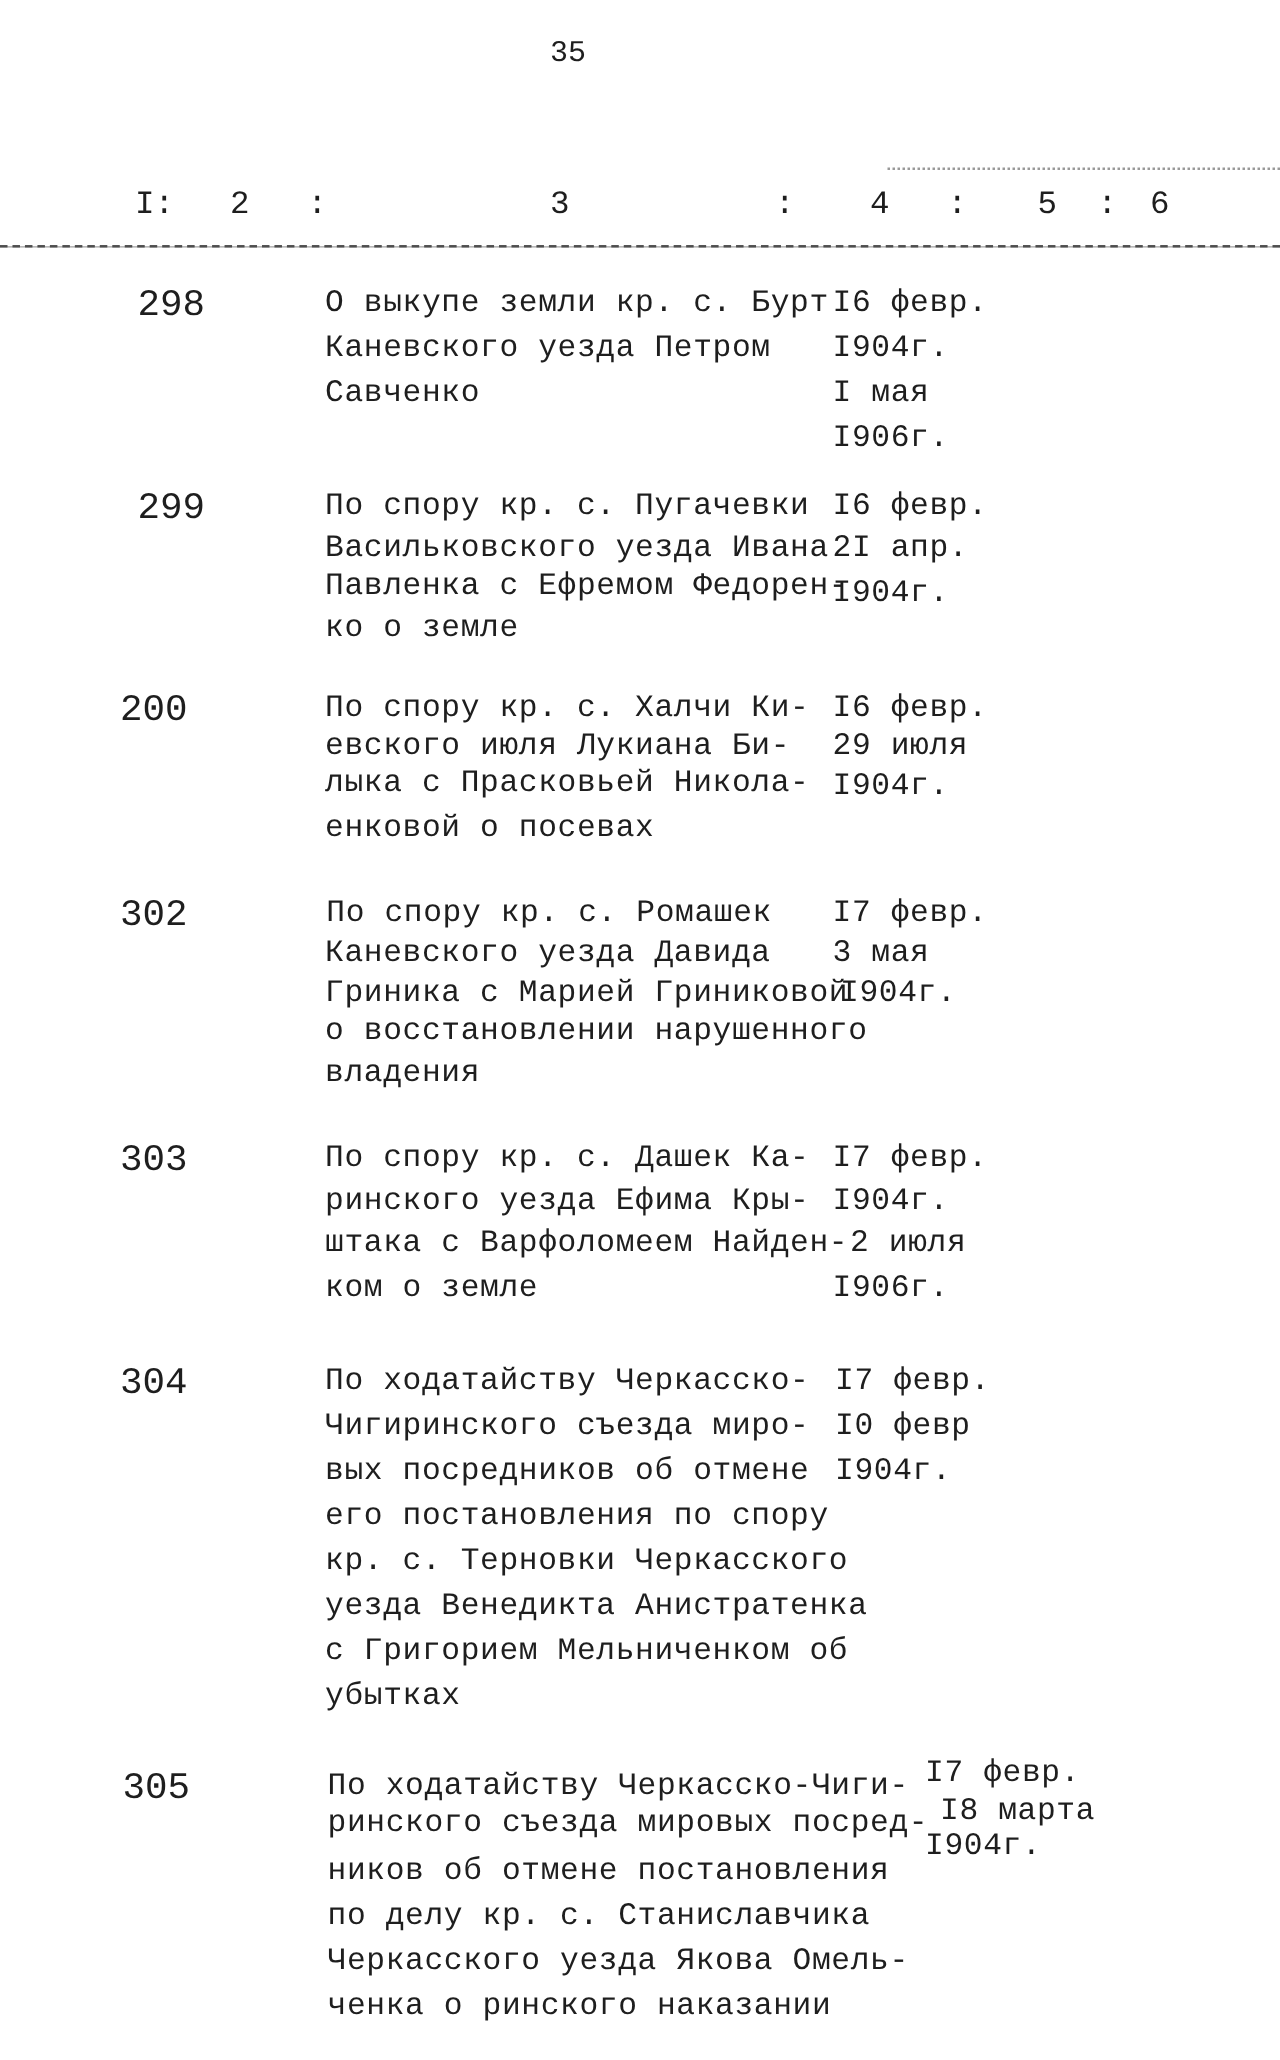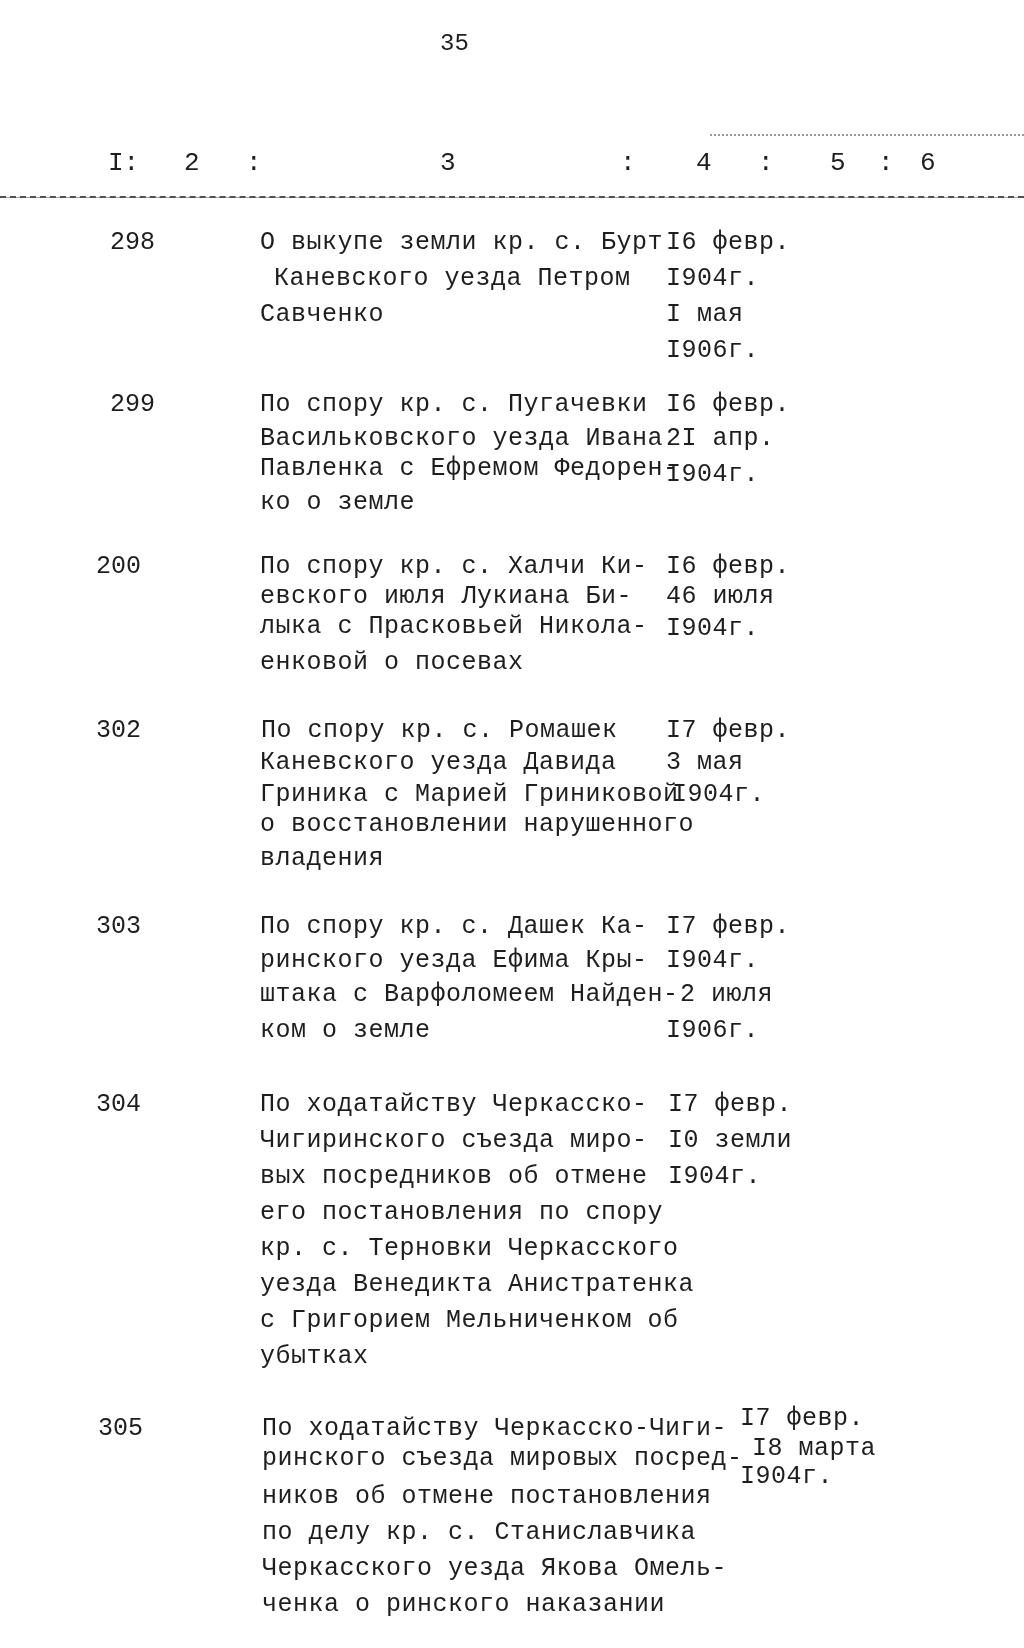--- a/index.html
+++ b/index.html
@@ -4,21 +4,21 @@
 <style>
   html, body { margin:0; padding:0; background:#ffffff; }
   body { width:1024px; height:1648px; position:relative; overflow:hidden;
          font-family:"Liberation Mono","DejaVu Sans Mono",monospace; color:#1e1e1e; }
   .t { position:absolute; white-space:pre; font-size:25px; line-height:30px; letter-spacing:0.5px; }
   .page-num { position:absolute; left:440px; top:30px; font-size:24px; }
   .hdr { position:absolute; top:148px; font-size:26px; }
   .rule { position:absolute; left:0; top:196px; width:1024px; height:0; border-top:2px dashed #555; }
   .rule2 { position:absolute; left:0; top:197px; width:1024px; height:0; border-top:1px solid #444; opacity:.5;}
   .topdash { position:absolute; left:710px; top:134px; width:314px; border-top:2px dotted #999; }
-  .num { position:absolute; font-size:25px; }
+  .num { position:absolute; font-size:30px; }
 </style>
 </head>
 <body>
 
 <div class="page-num">35</div>
 
 <div class="topdash"></div>
 
 <div>
   <span class="hdr" style="left:108px">I:</span>
@@ -31,21 +31,21 @@
   <span class="hdr" style="left:830px">5</span>
   <span class="hdr" style="left:878px">:</span>
   <span class="hdr" style="left:920px">6</span>
 </div>
 <div class="rule"></div>
 <div class="rule2"></div>
 
 <div>
   <span class="num" style="left:110px;top:228px">298</span>
   <span class="t" style="left:260px;top:228px">О выкупе земли кр. с. Бурт</span>
-  <span class="t" style="left:274px;top:264px">Каневского уезда Петром</span>
+  <span class="t" style="left:260px;top:264px">Каневского уезда Петром</span>
   <span class="t" style="left:260px;top:300px">Савченко</span>
   <span class="t" style="left:666px;top:228px">I6 февр.</span>
   <span class="t" style="left:666px;top:264px">I904г.</span>
   <span class="t" style="left:666px;top:300px">I мая</span>
   <span class="t" style="left:666px;top:336px">I906г.</span>
 </div>
 
 <div>
   <span class="num" style="left:110px;top:390px">299</span>
   <span class="t" style="left:260px;top:390px">По спору кр. с. Пугачевки</span>
@@ -57,21 +57,21 @@
   <span class="t" style="left:666px;top:460px">I904г.</span>
 </div>
 
 <div>
   <span class="num" style="left:96px;top:552px">200</span>
   <span class="t" style="left:260px;top:552px">По спору кр. с. Халчи Ки-</span>
   <span class="t" style="left:260px;top:582px">евского июля Лукиана Би-</span>
   <span class="t" style="left:260px;top:612px">лыка с Прасковьей Никола-</span>
   <span class="t" style="left:260px;top:648px">енковой о посевах</span>
   <span class="t" style="left:666px;top:552px">I6 февр.</span>
-  <span class="t" style="left:666px;top:582px">46 июля</span>
+  <span class="t" style="left:666px;top:582px">29 июля</span>
   <span class="t" style="left:666px;top:614px">I904г.</span>
 </div>
 
 <div>
   <span class="num" style="left:96px;top:716px">302</span>
   <span class="t" style="left:261px;top:716px">По спору кр. с. Ромашек</span>
   <span class="t" style="left:260px;top:748px">Каневского уезда Давида</span>
   <span class="t" style="left:260px;top:780px">Гриника с Марией Гриниковой</span>
   <span class="t" style="left:260px;top:810px">о восстановлении нарушенного</span>
   <span class="t" style="left:260px;top:844px">владения</span>
@@ -96,21 +96,21 @@
   <span class="num" style="left:96px;top:1090px">304</span>
   <span class="t" style="left:260px;top:1090px">По ходатайству Черкасско-</span>
   <span class="t" style="left:260px;top:1126px">Чигиринского съезда миро-</span>
   <span class="t" style="left:260px;top:1162px">вых посредников об отмене</span>
   <span class="t" style="left:260px;top:1198px">его постановления по спору</span>
   <span class="t" style="left:260px;top:1234px">кр. с. Терновки Черкасского</span>
   <span class="t" style="left:260px;top:1270px">уезда Венедикта Анистратенка</span>
   <span class="t" style="left:260px;top:1306px">с Григорием Мельниченком об</span>
   <span class="t" style="left:260px;top:1342px">убытках</span>
   <span class="t" style="left:668px;top:1090px">I7 февр.</span>
-  <span class="t" style="left:668px;top:1126px">I0 земли</span>
+  <span class="t" style="left:668px;top:1126px">I0 февр</span>
   <span class="t" style="left:668px;top:1162px">I904г.</span>
 </div>
 
 <div>
   <span class="num" style="left:98px;top:1414px">305</span>
   <span class="t" style="left:262px;top:1414px">По ходатайству Черкасско-Чиги-</span>
   <span class="t" style="left:262px;top:1444px">ринского съезда мировых посред-</span>
   <span class="t" style="left:262px;top:1482px">ников об отмене постановления</span>
   <span class="t" style="left:262px;top:1518px">по делу кр. с. Станиславчика</span>
   <span class="t" style="left:262px;top:1554px">Черкасского уезда Якова Омель-</span>

